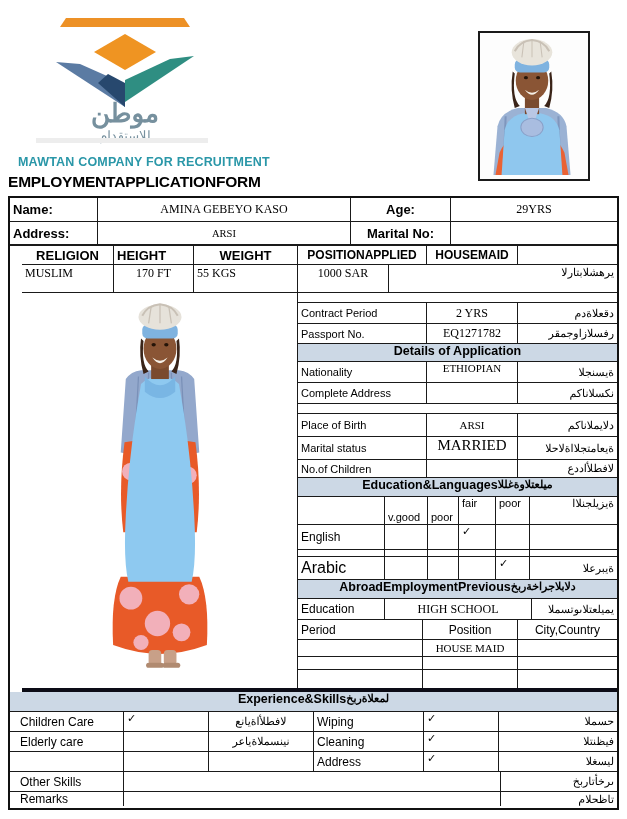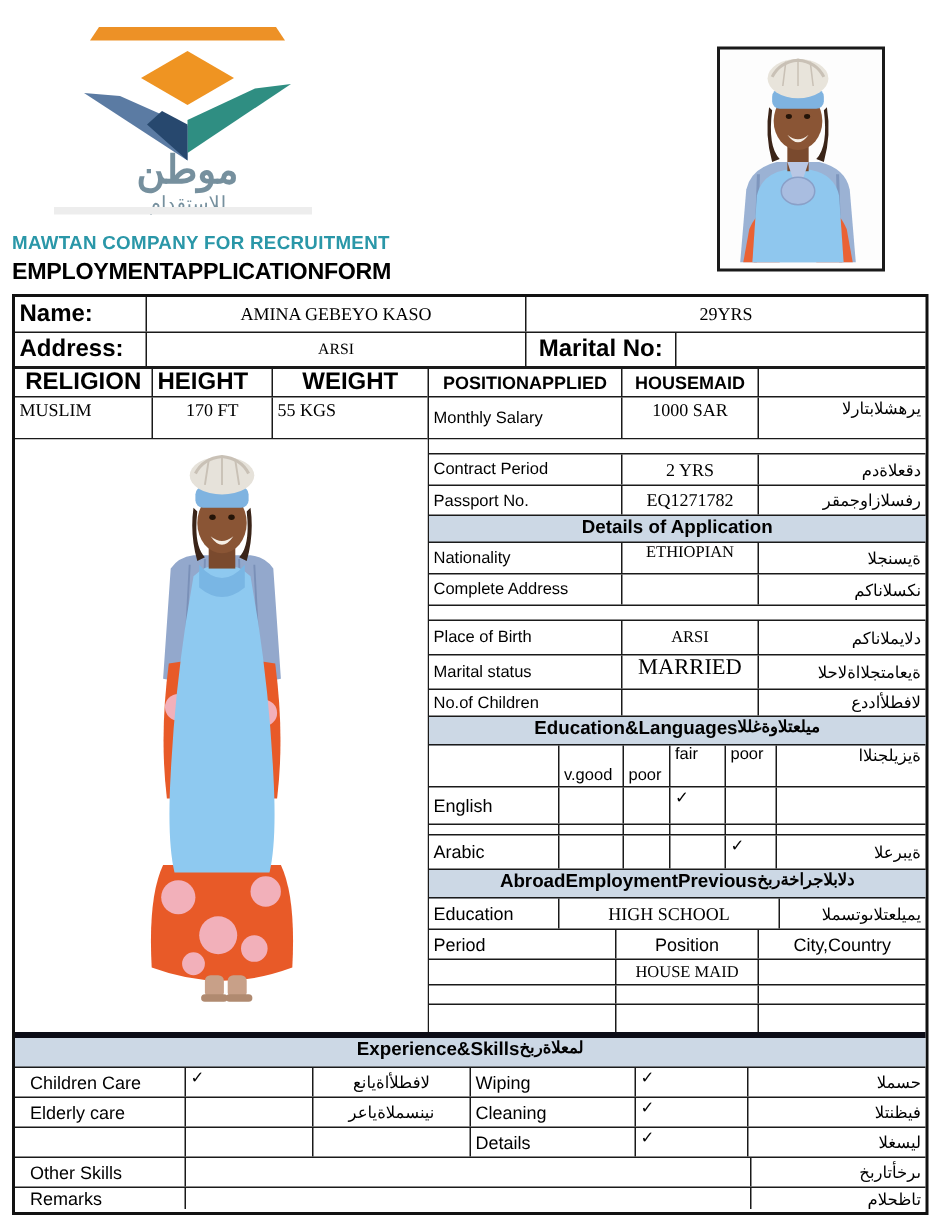--- a/index.html
+++ b/index.html
@@ -1,36 +1,36 @@
 <!DOCTYPE html>
 <html><head>
 <meta charset="utf-8">
 <style>
   html,body{margin:0;padding:0;background:#ffffff;}
   #page{position:relative;width:627px;height:819px;background:#fff;overflow:hidden;
         font-family:"Liberation Sans",sans-serif;color:#000;border-radius:14px;}
   
   #logo{position:absolute;left:38px;top:10px;width:175px;height:135px;}
   #logo-strip{position:absolute;left:36px;top:138px;width:172px;height:5px;background:#ededed;}
-  #company-name{position:absolute;left:8px;top:155px;font-size:12.5px;font-weight:bold;
+  #company-name{position:absolute;left:18px;top:155px;font-size:12.5px;font-weight:bold;
                 color:#2a97a8;letter-spacing:.2px;}
   #form-title{position:absolute;left:8px;top:173px;font-size:15.5px;font-weight:bold;
               color:#000;letter-spacing:-0.2px;}
   #photo-box{position:absolute;left:478px;top:31px;width:108px;height:146px;
              border:2px solid #1a1a1a;background:#fdfdfd;}
   
   #form{position:absolute;left:8px;top:196px;width:611px;height:614px;
         border:2px solid #111;box-sizing:border-box;background:#fff;}
   .r{display:flex;box-sizing:border-box;}
   .c{box-sizing:border-box;border-right:1px solid #1a1a1a;overflow:hidden;
      display:flex;align-items:center;padding:0 3px;}
   .c:last-child{border-right:none;}
   .bb{border-bottom:1px solid #1a1a1a;}
   .bb2{border-bottom:2px solid #1a1a1a;}
-  .lbl{font-weight:bold;font-size:16px;}
+  .lbl{font-weight:bold;font-size:13px;}
   .lbl2{font-size:11px;}
   .serif{font-family:"Liberation Serif",serif;font-size:12px;}
   .ctr{justify-content:center;text-align:center;}
   .rgt{justify-content:flex-end;text-align:right;}
   .ar{font-size:11px;}
   .hdr{background:#ccd8e5;font-weight:bold;font-size:12.5px;
        justify-content:center;text-align:center;}
   .chk{font-size:11px;}
   #mid{position:relative;}
   #mid-left{position:absolute;left:0;top:0;width:276px;height:100%;
@@ -83,31 +83,32 @@
       <line x1="50" y1="6" x2="50" y2="24" stroke="#c9c1b6"></line>
       <line x1="58" y1="8" x2="60" y2="24" stroke="#c9c1b6"></line>
     </svg>
   </div>
 
   <div id="form">
 
     <div class="r bb" style="height:24px;">
       <div class="c lbl" style="width:88px;">Name:</div>
       <div class="c serif ctr" style="width:253px;">AMINA GEBEYO KASO</div>
+      <div class="c lbl ctr" style="width:100px;">Age:</div>
       <div class="c serif ctr" style="flex:1;">29YRS</div>
     </div>
 
     <div class="r bb2" style="height:24px;">
       <div class="c lbl" style="width:88px;">Address:</div>
       <div class="c serif ctr" style="width:253px;font-size:10.5px;">ARSI</div>
       <div class="c lbl ctr" style="width:100px;">Marital No:</div>
       <div class="c serif ctr" style="flex:1;"></div>
     </div>
 
-    <div id="mid" style="height:442px;border-bottom:4px solid #0c0c16;box-sizing:content-box;">
+    <div id="mid" style="height:442px;border-bottom:4px solid #0c0c16;box-sizing:content-box;margin-left:12px;">
 
       <div id="mid-left">
         <div class="r bb" style="height:19px;">
           <div class="c lbl ctr" style="width:92px;">RELIGION</div>
           <div class="c lbl" style="width:80px;">HEIGHT</div>
           <div class="c lbl ctr" style="flex:1;">WEIGHT</div>
         </div>
         <div class="r bb" style="height:28px;">
           <div class="c serif" style="width:92px;align-items:flex-start;padding-top:1px;">MUSLIM</div>
           <div class="c serif" style="width:80px;align-items:flex-start;padding-top:1px;justify-content:center;">170 FT</div>
@@ -159,21 +160,20 @@
 
       <div id="mid-right">
 
         <div class="r bb" style="height:19px;">
           <div class="c lbl ctr" style="width:129px;font-size:12px;padding:0 1px;">POSITIONAPPLIED</div>
           <div class="c lbl ctr" style="width:91px;font-size:12px;padding:0 1px;">HOUSEMAID</div>
           <div class="c" style="flex:1;"></div>
         </div>
 
         <div class="r bb" style="height:28px;">
-          <div class="c lbl2" style="width:129px;">Monthly Salary</div>
           <div class="c serif ctr" style="width:91px;align-items:flex-start;padding-top:1px;">1000 SAR</div>
           <div class="c ar rgt" style="flex:1;align-items:flex-start;padding-top:1px;">يرهشلابتارلا</div>
         </div>
 
         <div class="r bb spacer" style="height:10px;"></div>
 
         <div class="r bb" style="height:21px;">
           <div class="c lbl2" style="width:129px;">Contract Period</div>
           <div class="c serif ctr" style="width:91px;">2 YRS</div>
           <div class="c ar rgt" style="flex:1;">دقعلاةدم</div>
@@ -244,21 +244,21 @@
         </div>
         <div class="r bb" style="height:7px;">
           <div class="c" style="width:87px;"></div>
             <div class="c" style="width:43px;"></div>
           <div class="c" style="width:31px;"></div>
             <div class="c" style="width:37px;"></div>
           <div class="c" style="width:34px;"></div>
             <div class="c" style="flex:1;"></div>
         </div>
         <div class="r bb" style="height:23px;">
-          <div class="c lbl2" style="width:87px;font-size:12px;">Arabic</div>
+          <div class="c lbl2" style="width:87px;font-size:16px;">Arabic</div>
           <div class="c chk" style="width:43px;"></div>
           <div class="c chk" style="width:31px;"></div>
           <div class="c chk" style="width:37px;"></div>
           <div class="c chk" style="width:34px;align-items:flex-start;">✓</div>
           <div class="c ar rgt" style="flex:1;">ةيبرعلا</div>
         </div>
         <div class="r bb hdr" style="height:19px;">
           <span>AbroadEmploymentPrevious</span>
             <span class="ar" style="font-weight:bold;">دلابلاجراخةربخ</span>
         </div>
@@ -312,21 +312,21 @@
       <div class="c ar ctr" style="width:105px;">نينسملاةياعر</div>
       <div class="c lbl2" style="width:110px;font-size:12px;">Cleaning</div>
       <div class="c chk" style="width:75px;align-items:flex-start;">✓</div>
       <div class="c ar rgt" style="flex:1;">فيظنتلا</div>
     </div>
 
     <div class="r bb" style="height:20px;">
       <div class="c" style="width:114px;"></div>
       <div class="c" style="width:85px;"></div>
       <div class="c" style="width:105px;"></div>
-      <div class="c lbl2" style="width:110px;font-size:12px;">Details</div>
+      <div class="c lbl2" style="width:110px;font-size:12px;">Address</div>
       <div class="c chk" style="width:75px;align-items:flex-start;">✓</div>
       <div class="c ar rgt" style="flex:1;">ليسغلا</div>
     </div>
 
     <div class="r bb" style="height:20px;">
       <div class="c lbl2" style="width:114px;font-size:12px;padding-left:10px;">Other Skills</div>
       <div class="c" style="width:377px;"></div>
       <div class="c ar rgt" style="flex:1;">ىرخأتاربخ</div>
     </div>
 

